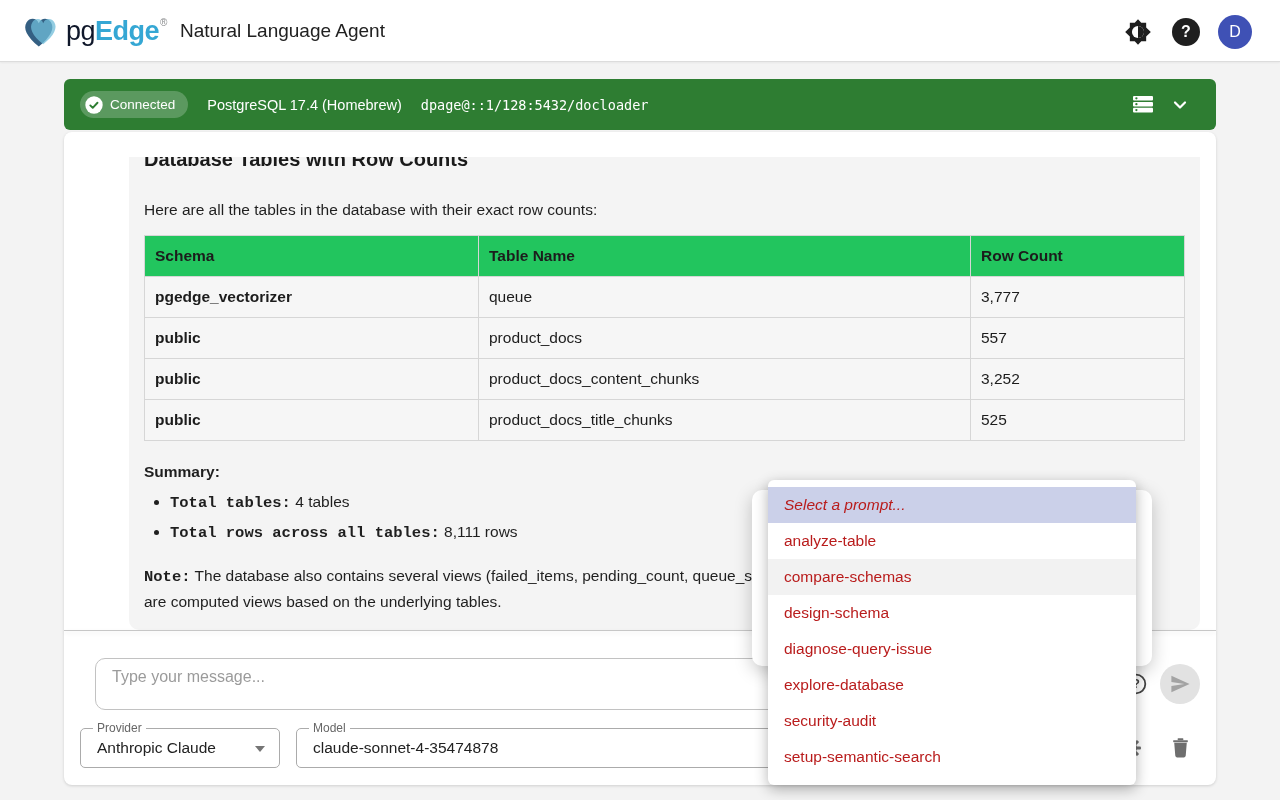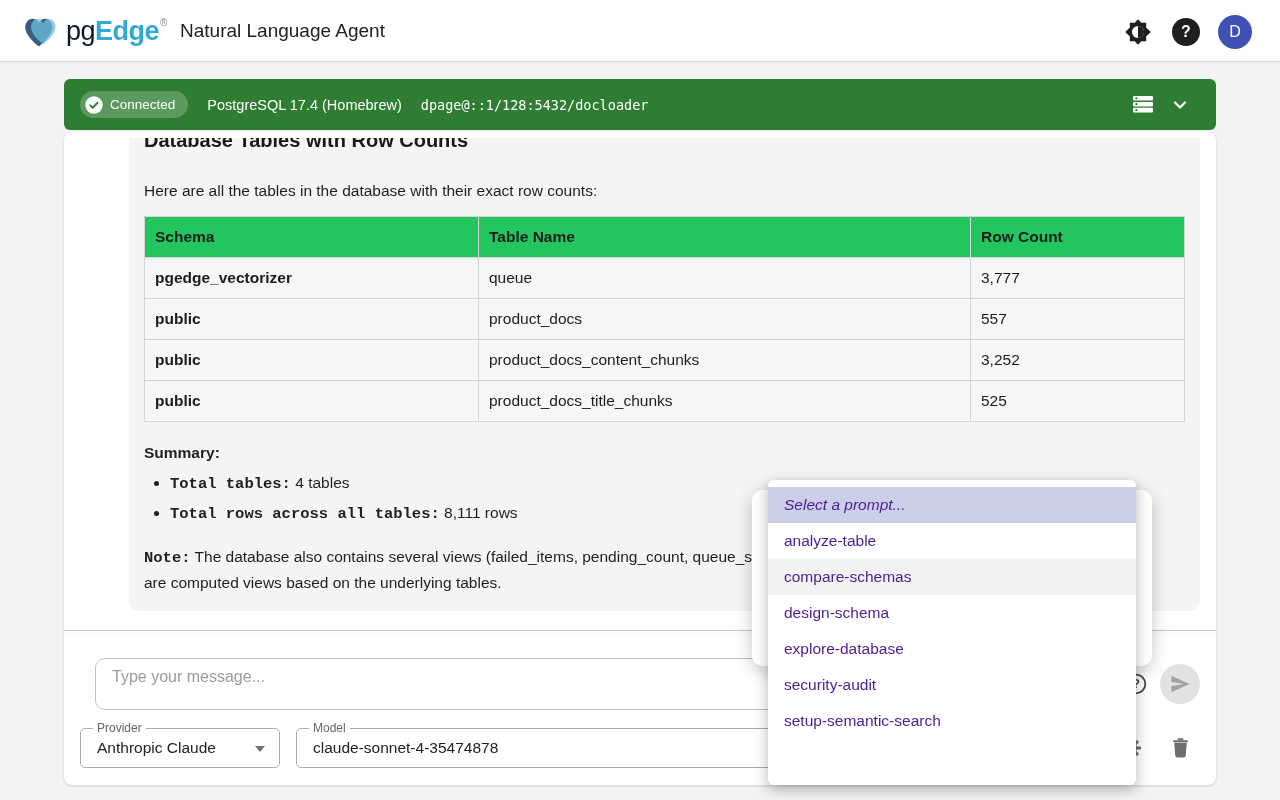--- a/index.html
+++ b/index.html
@@ -54,21 +54,21 @@
   .conn-storage { position:absolute; right:62px; top:14px; width:22px; height:22px; cursor:pointer; }
   .conn-chevron { position:absolute; right:26px; top:16px; width:20px; height:20px; cursor:pointer; }
 
   
   .panel {
     position:absolute; left:64px; top:132px; width:1152px; height:653px;
     background:#fff; border-radius:8px;
     box-shadow:0 1px 3px rgba(0,0,0,.15);
     z-index:1;
   }
-  .chat-clip { position:absolute; top:6px; left:0; right:0; height:487px; overflow:hidden; }
+  .chat-clip { position:absolute; top:25px; left:0; right:0; height:487px; overflow:hidden; }
   .bubble {
     position:absolute; top:-30px; left:65px; width:1071px;
     background:#f4f4f4; border-radius:10px;
     padding:0 16px 16px 15px;
   }
   .bubble h3 { margin:19px 0 0; font-size:20px; line-height:27px; font-weight:700; color:#1a1a1a; }
   .intro { margin:25px 0 0; font-size:15.5px; line-height:24px; }
 
   table.rowcounts { margin-top:13px; border-collapse:collapse; table-layout:fixed; width:1040px; }
   table.rowcounts th, table.rowcounts td {
@@ -131,21 +131,21 @@
     box-shadow:0 5px 18px rgba(0,0,0,.22);
     z-index:5;
   }
   .prompt-menu {
     position:absolute; left:768px; top:480px; width:368px; height:305px;
     background:#fff; border-radius:6px;
     box-shadow:0 4px 14px rgba(0,0,0,.3);
     padding:7px 0 10px;
     z-index:6;
   }
-  .menu-item { height:36px; line-height:36px; padding:0 16px; font-size:15.5px; color:#4c1d95; cursor:pointer; }
+  .menu-item { height:36px; line-height:36px; padding:0 16px; font-size:15.5px; color:#b91c1c; cursor:pointer; }
   .menu-item.placeholder { font-style:italic; background:#cbd0e9; }
   .menu-item.hovered { background:#f2f2f2; }
 </style>
 </head>
 <body>
 
 <div id="app">
 
   <div class="header">
     <div class="logo">
@@ -304,18 +304,19 @@
     </svg>
   </div>
 
   <div class="prompt-popover"></div>
 
   <div class="prompt-menu">
     <div class="menu-item placeholder">Select a prompt...</div>
     <div class="menu-item">analyze-table</div>
     <div class="menu-item hovered">compare-schemas</div>
     <div class="menu-item">design-schema</div>
+    <div class="menu-item">diagnose-query-issue</div>
     <div class="menu-item">explore-database</div>
     <div class="menu-item">security-audit</div>
     <div class="menu-item">setup-semantic-search</div>
   </div>
 
 </div>
 
 </body></html>

